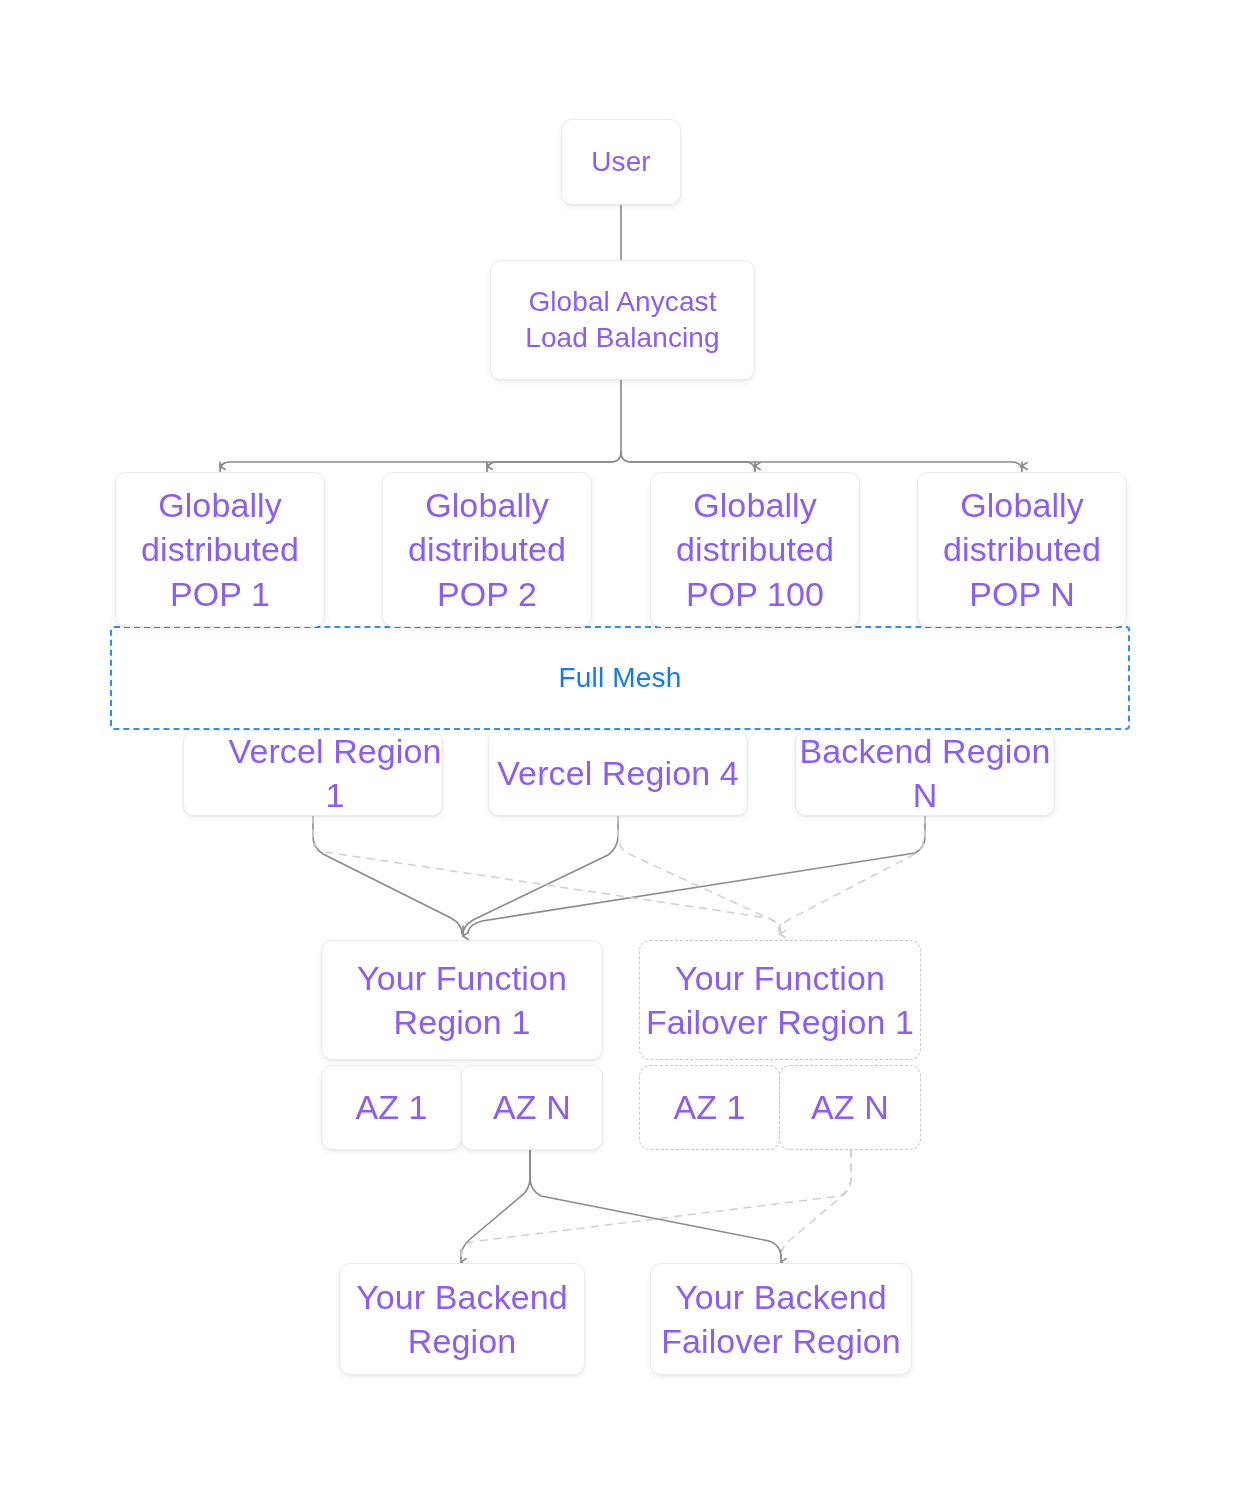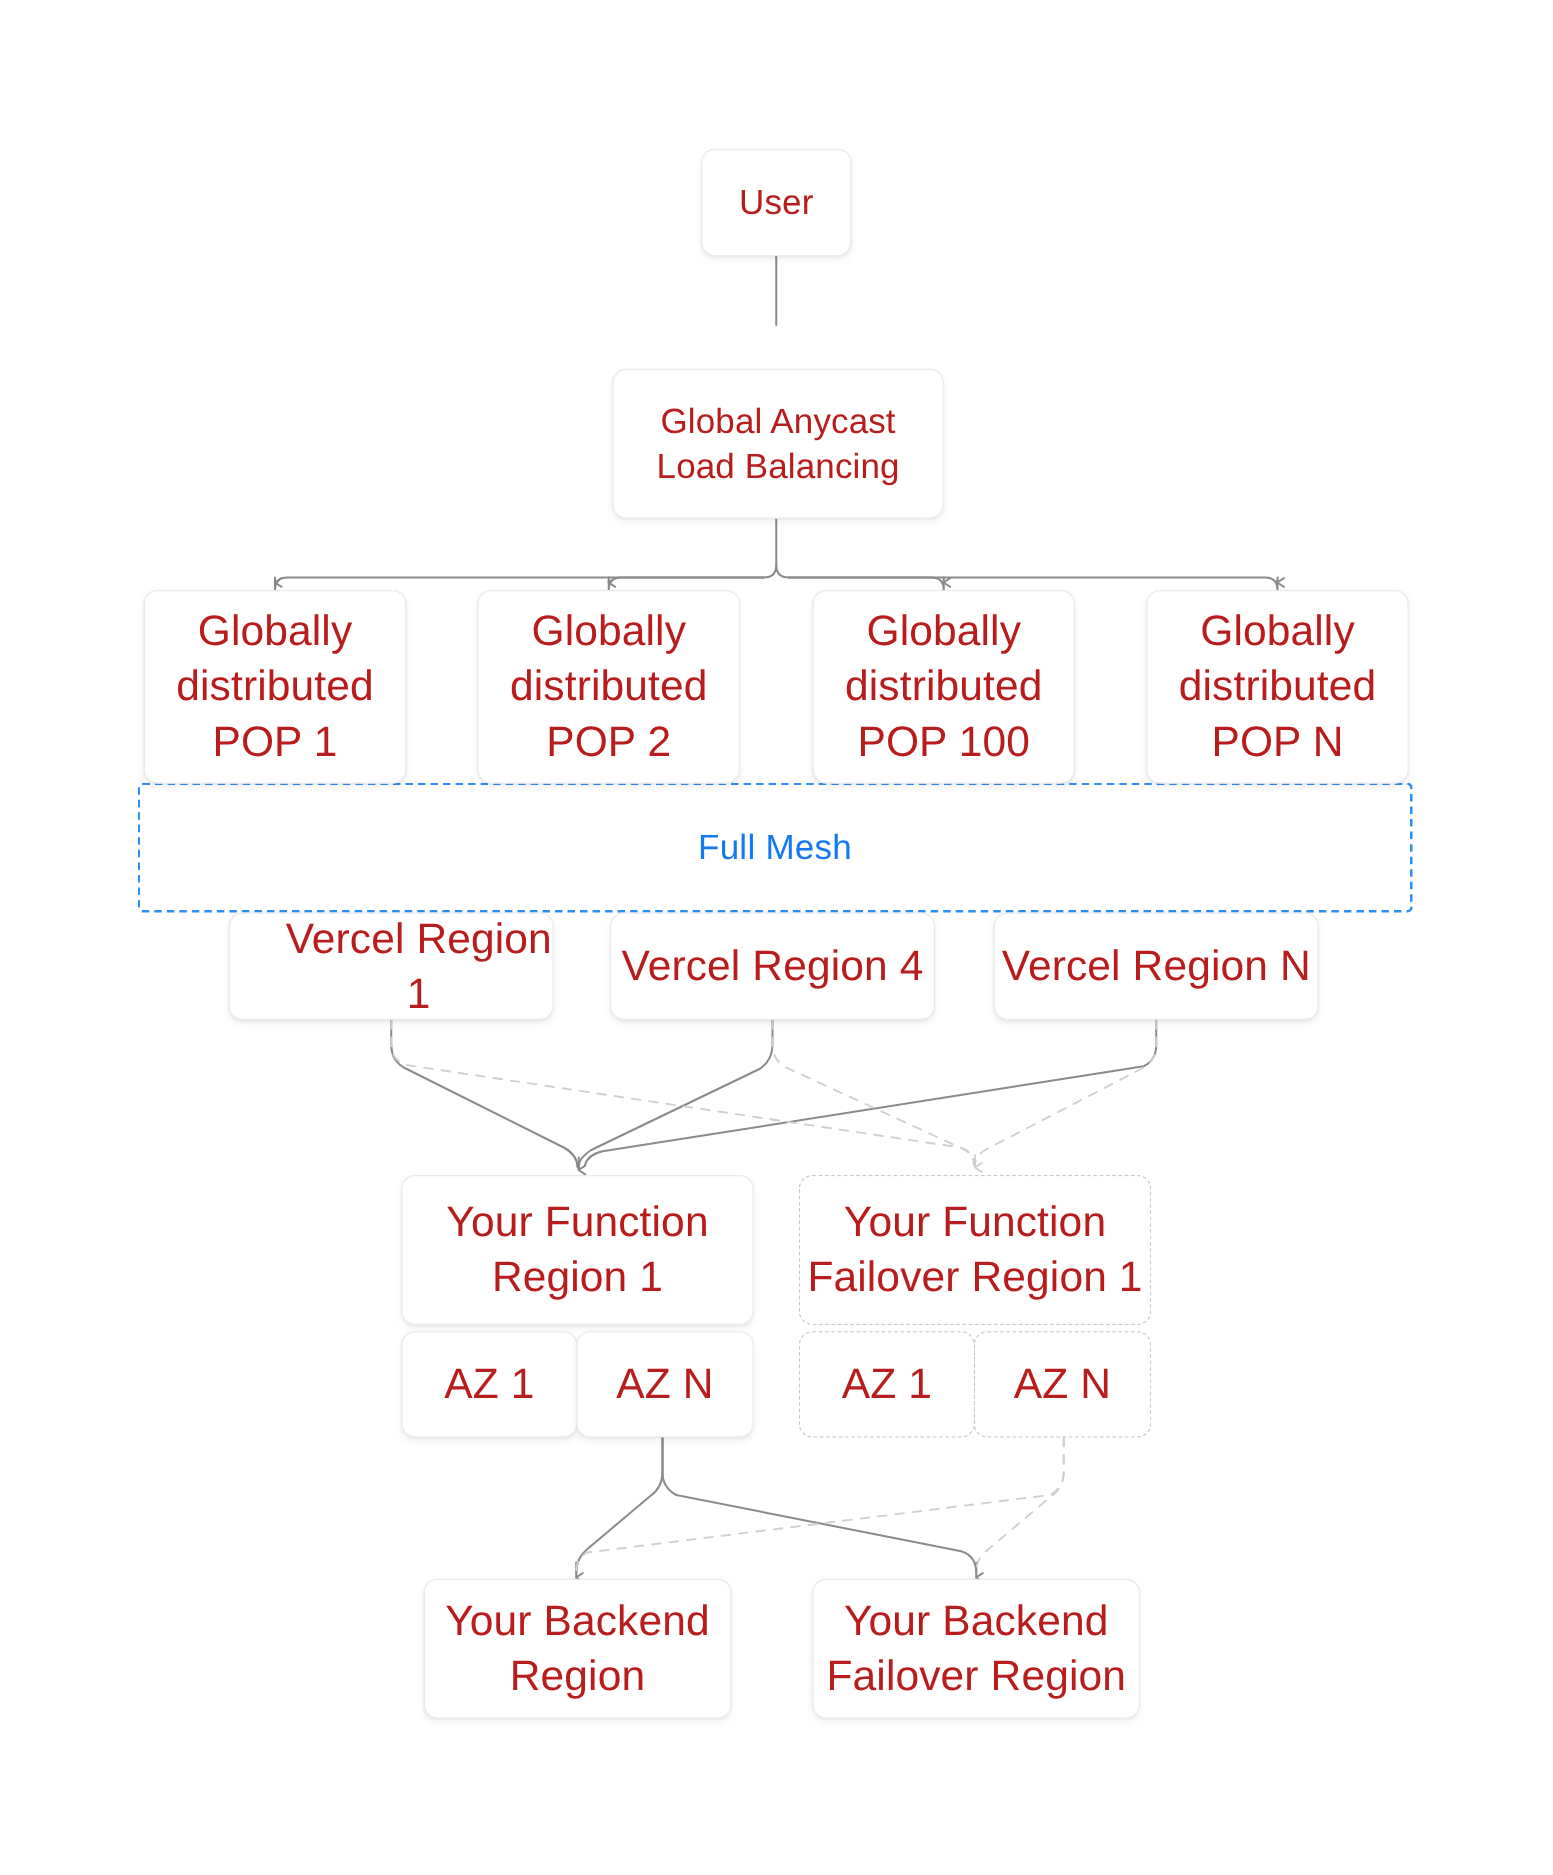--- a/index.html
+++ b/index.html
@@ -29,21 +29,21 @@
     position: absolute;
     box-sizing: border-box;
     display: flex;
     align-items: center;
     justify-content: center;
     text-align: center;
     border-radius: 11px;
     background: #ffffff;
     border: 1px solid #ebebeb;
     box-shadow: 0 3px 7px rgba(0,0,0,0.055), 0 1px 2px rgba(0,0,0,0.045);
-    color: #b91c1c;
+    color: #8b5cf6;
     z-index: 3;
     line-height: 1.3;
     white-space: pre-line;
     letter-spacing: 0.1px;
   }
   .node.dashed {
     border: 1px dashed #c9c9c9;
     box-shadow: none;
     background: transparent;
   }
@@ -125,21 +125,21 @@
       <path d="M851,1150 L851,1178 Q851,1190 840,1196 L470,1242 Q461,1246 461,1257"></path>
 
       <path d="M851,1150 L851,1178 Q851,1190 841,1197 L790,1240 Q781,1247 781,1257"></path>
     </g>
   </svg>
 
   <div class="node fs-28" style="left:561px; top:119px; width:120px; height:86px;">
     <span>User</span>
   </div>
 
-  <div class="node fs-28" style="left:490px; top:260px; width:265px; height:120px;margin-top:35px;">
+  <div class="node fs-28" style="left:490px; top:260px; width:265px; height:120px;">
     <span>Global Anycast
 Load Balancing</span>
   </div>
 
   <div class="node fs-27" style="left:115px; top:472px; width:210px; height:155px;">
     <span>Globally
 distributed
 POP 1</span>
   </div>
   <div class="node fs-27" style="left:382px; top:472px; width:210px; height:155px;">
@@ -162,21 +162,21 @@
     <span id="mesh-label">Full Mesh</span>
   </div>
 
   <div class="node fs-27" style="left:183px; top:730px; width:260px; height:86px;padding-left:44px;">
     <span>Vercel Region 1</span>
   </div>
   <div class="node fs-27" style="left:488px; top:730px; width:260px; height:86px;">
     <span>Vercel Region 4</span>
   </div>
   <div class="node fs-27" style="left:795px; top:730px; width:260px; height:86px;">
-    <span>Vercel Region N</span>
+    <span>Backend Region N</span>
   </div>
 
   <div class="node fs-27" style="left:321px; top:940px; width:282px; height:120px;">
     <span>Your Function
 Region 1</span>
   </div>
   <div class="node fs-27 dashed" style="left:639px; top:940px; width:282px; height:120px;">
     <span>Your Function
 Failover Region 1</span>
   </div>

